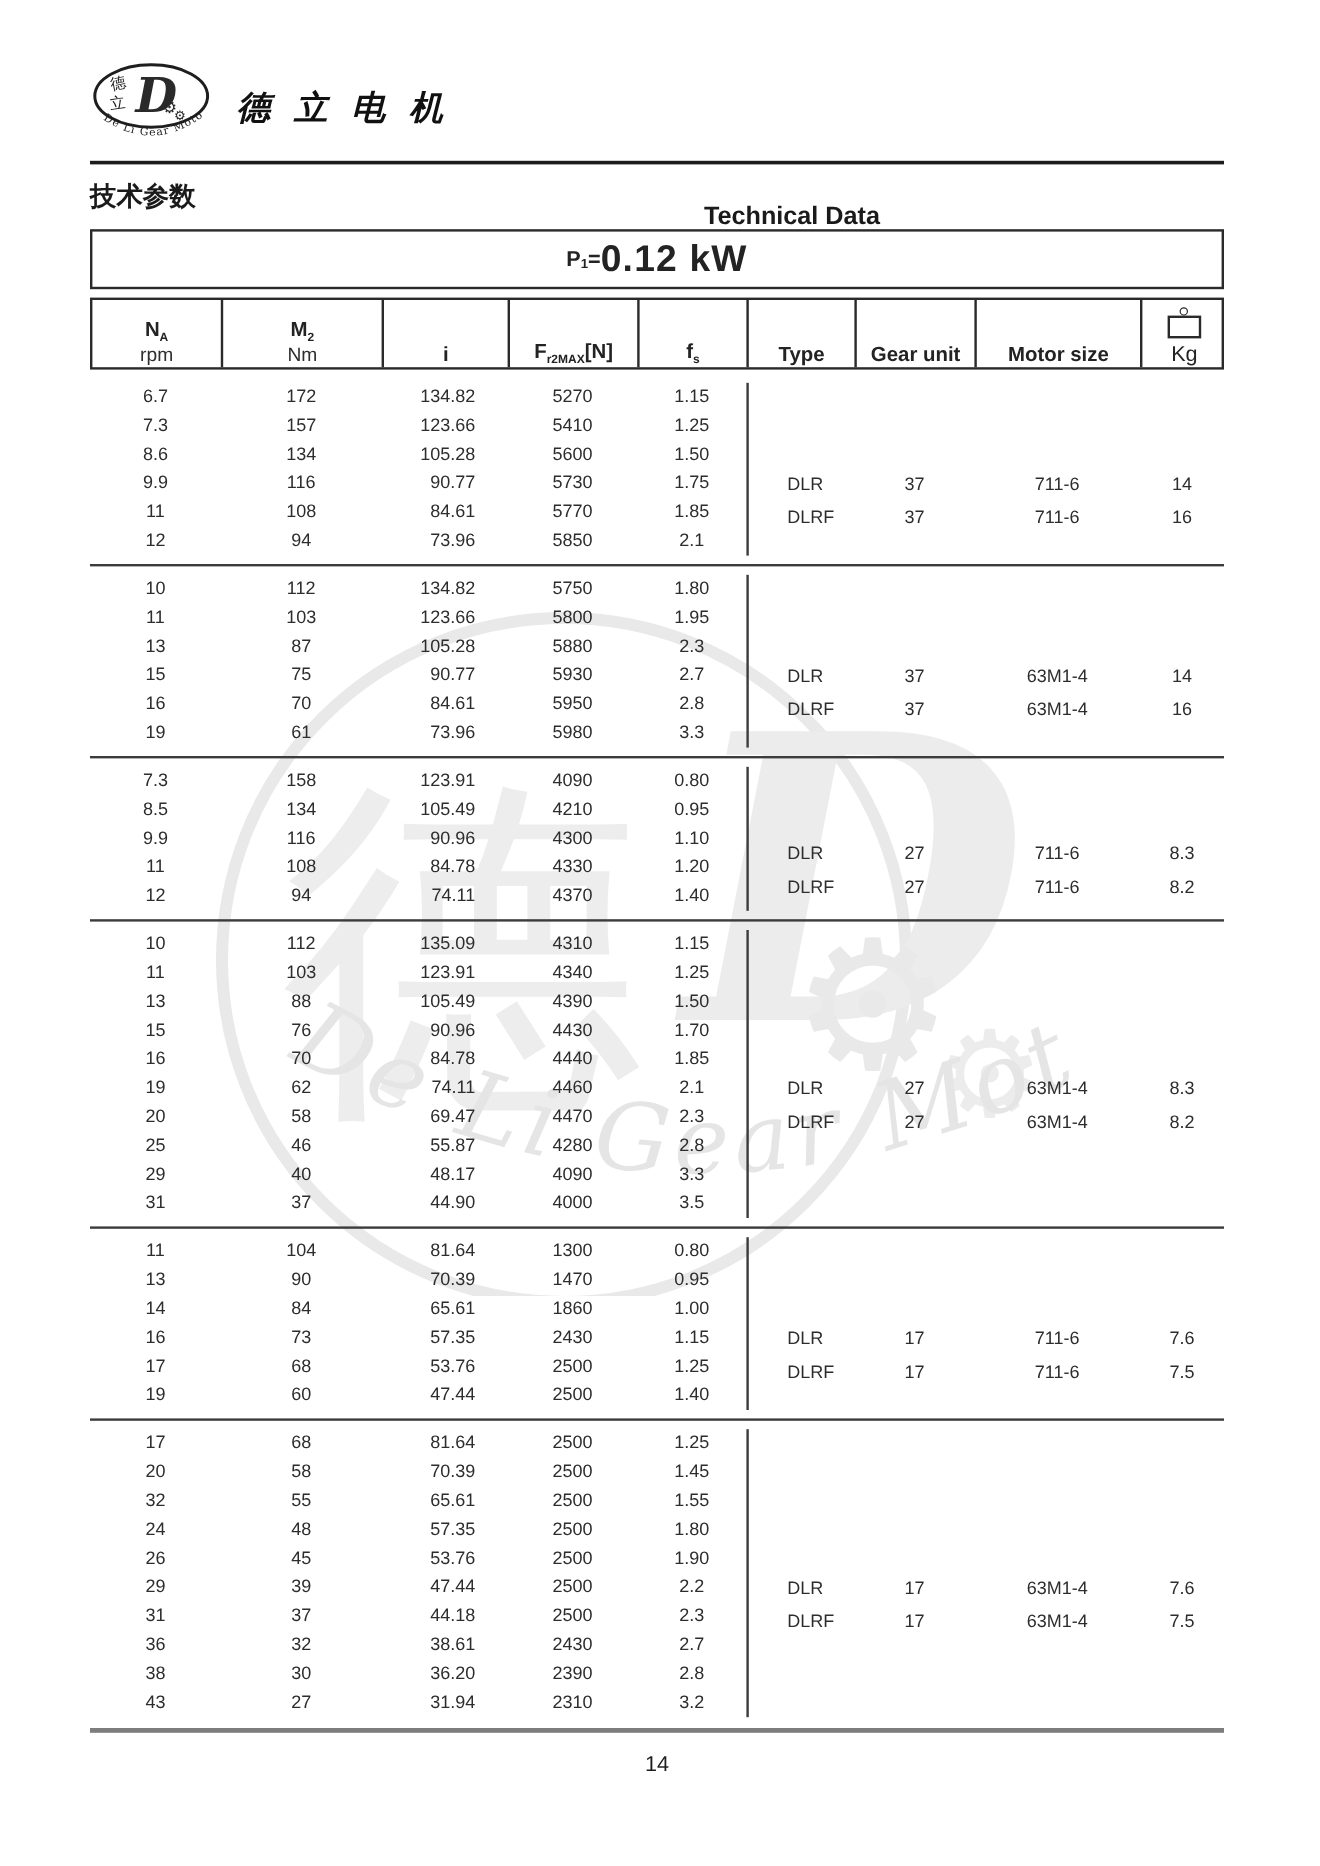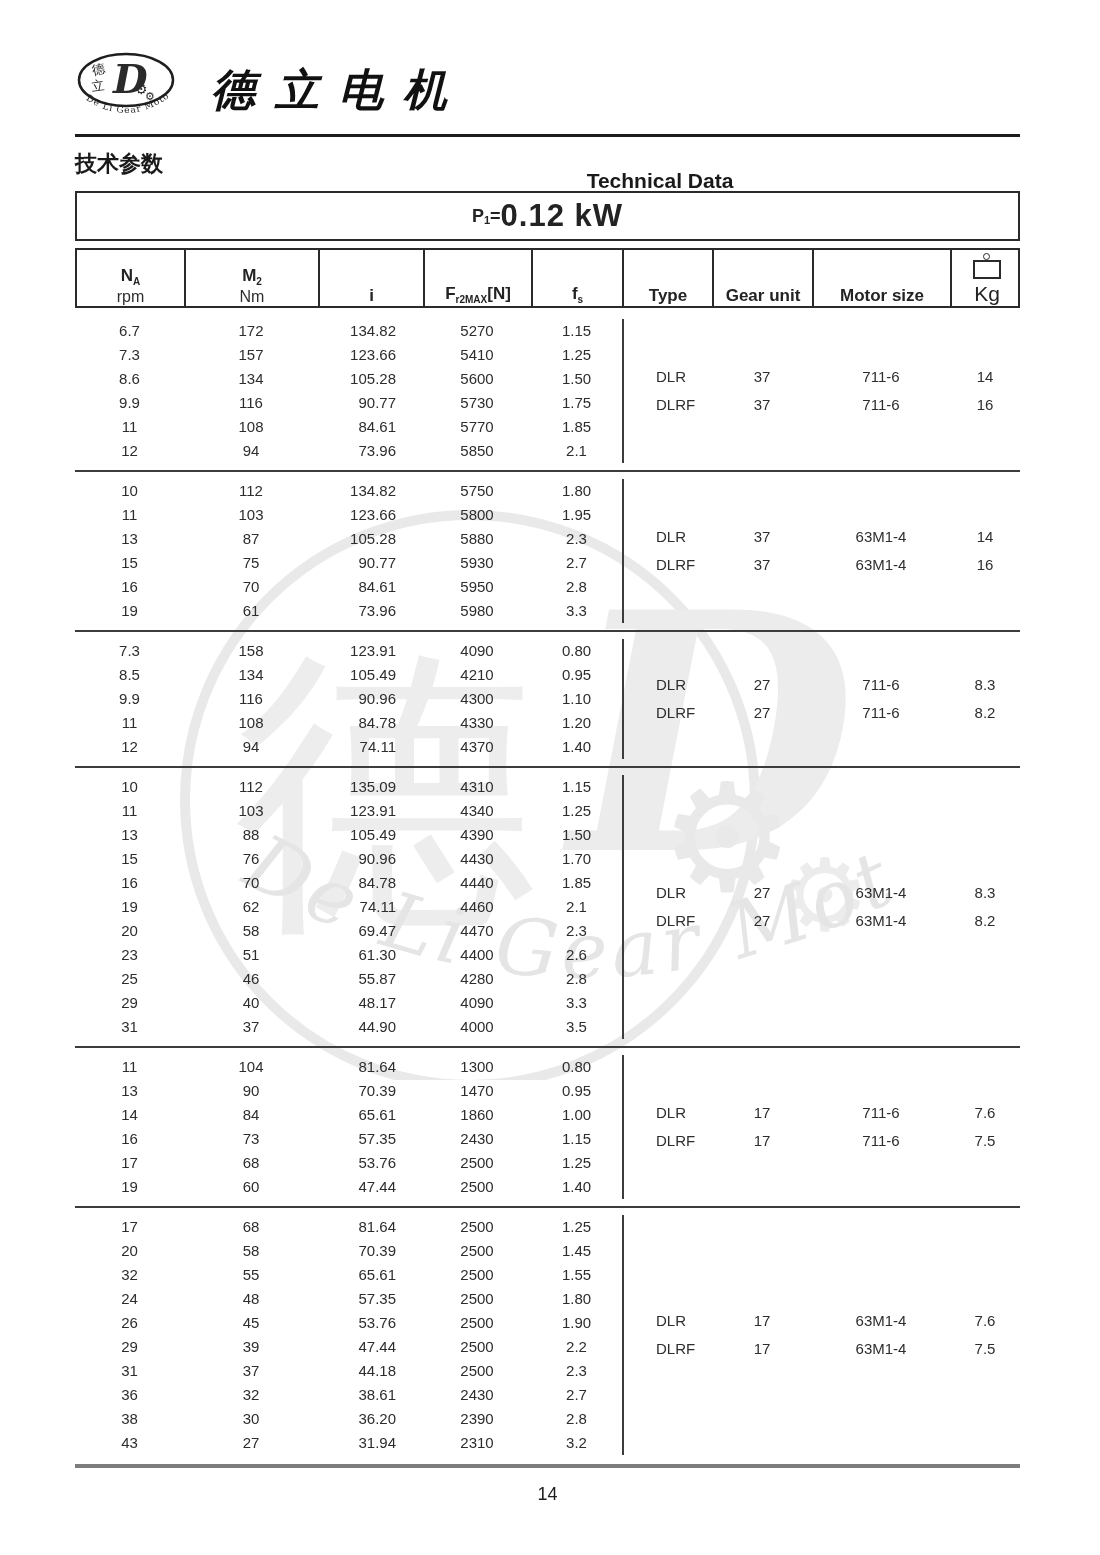--- a/index.html
+++ b/index.html
@@ -7,21 +7,21 @@
     position:relative; width:1100px; height:1555px; background:#ffffff;
     font-family:"Liberation Sans", sans-serif; color:#232323; overflow:hidden;
   }
   .watermark { position:absolute; left:140px; top:500px; z-index:0; pointer-events:none; }
   .content { position:relative; z-index:1; padding:0 80px 0 75px; }
 
   
   .brand-row { display:flex; align-items:center; padding-top:50px; height:80px; }
   .brand-name {
     font-family:"DejaVu Serif", serif; font-weight:bold; font-style:italic;
-    font-size:44px; letter-spacing:20px; margin-left:34px; color:#111; white-space:nowrap;
+    font-size:28px; letter-spacing:20px; margin-left:20px; color:#111; white-space:nowrap;
   }
   .top-rule { height:3px; background:#1c1c1c; margin-top:4px; }
 
   .titles-row { position:relative; height:40px; margin-top:12px; }
   .title-cn { font-size:22px; font-weight:bold; color:#1a1a1a; }
   .title-en { position:absolute; left:585px; top:20px; transform:translateX(-50%);
               font-size:21px; font-weight:bold; color:#1a1a1a; white-space:nowrap; }
 
   .power-box { border:2px solid #2a2a2a; height:46px; margin-top:2px;
                display:flex; align-items:center; justify-content:center; }
@@ -32,40 +32,40 @@
 
   
   .thead { display:grid; grid-template-columns:109px 134px 105px 108px 91px 90px 100px 138px 70px;
            border:2px solid #2a2a2a; margin-top:7px; height:56px; }
   .hcell { border-right:2px solid #2a2a2a; display:flex; flex-direction:column;
            align-items:center; justify-content:flex-end; font-weight:bold; line-height:1.15; }
   .hcell:last-child { border-right:none; }
   .h-main { font-size:17px; }
   .h-sub  { font-size:10px; font-weight:bold; }
   .h-unit { font-size:16px; font-weight:normal; color:#2e2e2e; }
-  .hcell:last-child .h-main { font-weight:normal; font-size:21px; }
+  .hcell:last-child .h-main { font-weight:normal; font-size:18px; }
   .weight-icon { width:24px; height:15px; border:2px solid #2a2a2a; position:relative;
                  margin:6px 0 3px 0; background:#fff; }
   .weight-icon::before { content:""; position:absolute; top:-9px; left:50%; margin-left:-4px;
                  width:5px; height:5px; border:1.5px solid #2a2a2a; border-radius:50%; }
 
   
   .tbody { margin-top:4px; }
   .section { display:flex; border-bottom:2px solid #3c3c3c; padding:7px 0; }
   .section:last-child { border-bottom:none; }
   .sec-left { width:547px; }
   .drow { display:grid; grid-template-columns:109px 134px 105px 108px 91px;
           height:24px; line-height:24px; font-size:15px; color:#2d2d2d; }
   .dcell { text-align:center; }
   .dcell.c2 { text-align:right; padding-right:27px; }
   .sec-right { width:398px; border-left:2px solid #3c3c3c;
                display:flex; flex-direction:column; justify-content:center; }
   .trow { display:grid; grid-template-columns:88px 100px 138px 70px;
           height:28px; line-height:28px; font-size:15px; color:#2d2d2d; }
-  .tcell { text-align:center; }
+  .tcell { text-align:center;margin-top:27px; }
   .tcell.t0 { text-align:left; padding-left:32px; }
 
   
   .footer-rule { height:4px; background:#7d7d7d; margin-top:2px; }
   .page-num { text-align:center; font-size:18px; color:#1e1e1e; margin-top:16px; }
 </style>
 </head>
 <body>
 
 <div class="page">
@@ -365,27 +365,20 @@
               <div class="dcell c4">2.1</div>
             </div>
             <div class="drow">
               <div class="dcell c0">20</div>
               <div class="dcell c1">58</div>
               <div class="dcell c2">69.47</div>
               <div class="dcell c3">4470</div>
               <div class="dcell c4">2.3</div>
             </div>
             <div class="drow">
-              <div class="dcell c0">23</div>
-              <div class="dcell c1">51</div>
-              <div class="dcell c2">61.30</div>
-              <div class="dcell c3">4400</div>
-              <div class="dcell c4">2.6</div>
-            </div>
-            <div class="drow">
               <div class="dcell c0">25</div>
               <div class="dcell c1">46</div>
               <div class="dcell c2">55.87</div>
               <div class="dcell c3">4280</div>
               <div class="dcell c4">2.8</div>
             </div>
             <div class="drow">
               <div class="dcell c0">29</div>
               <div class="dcell c1">40</div>
               <div class="dcell c2">48.17</div>

